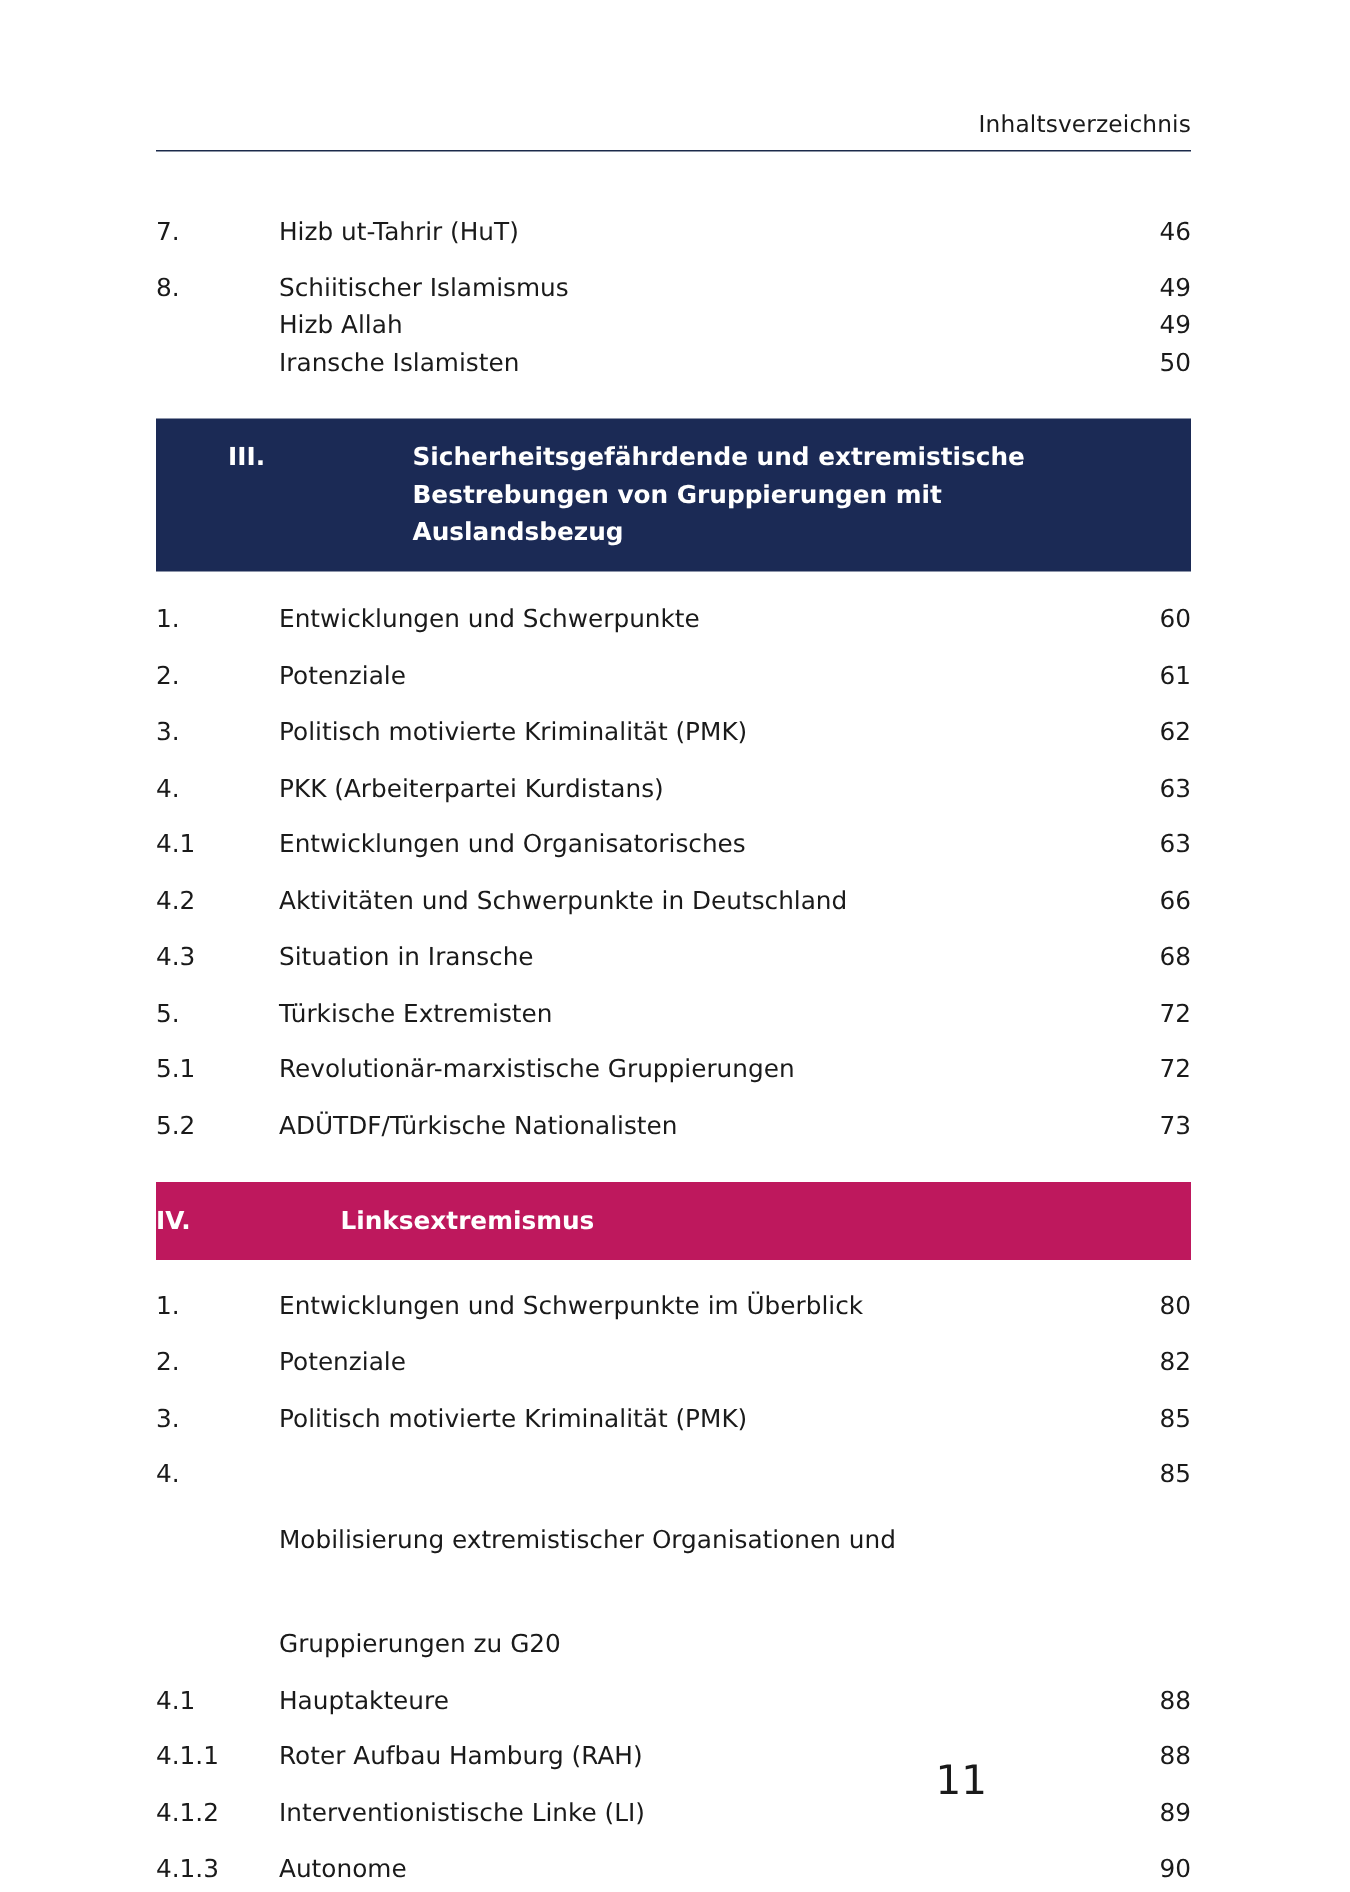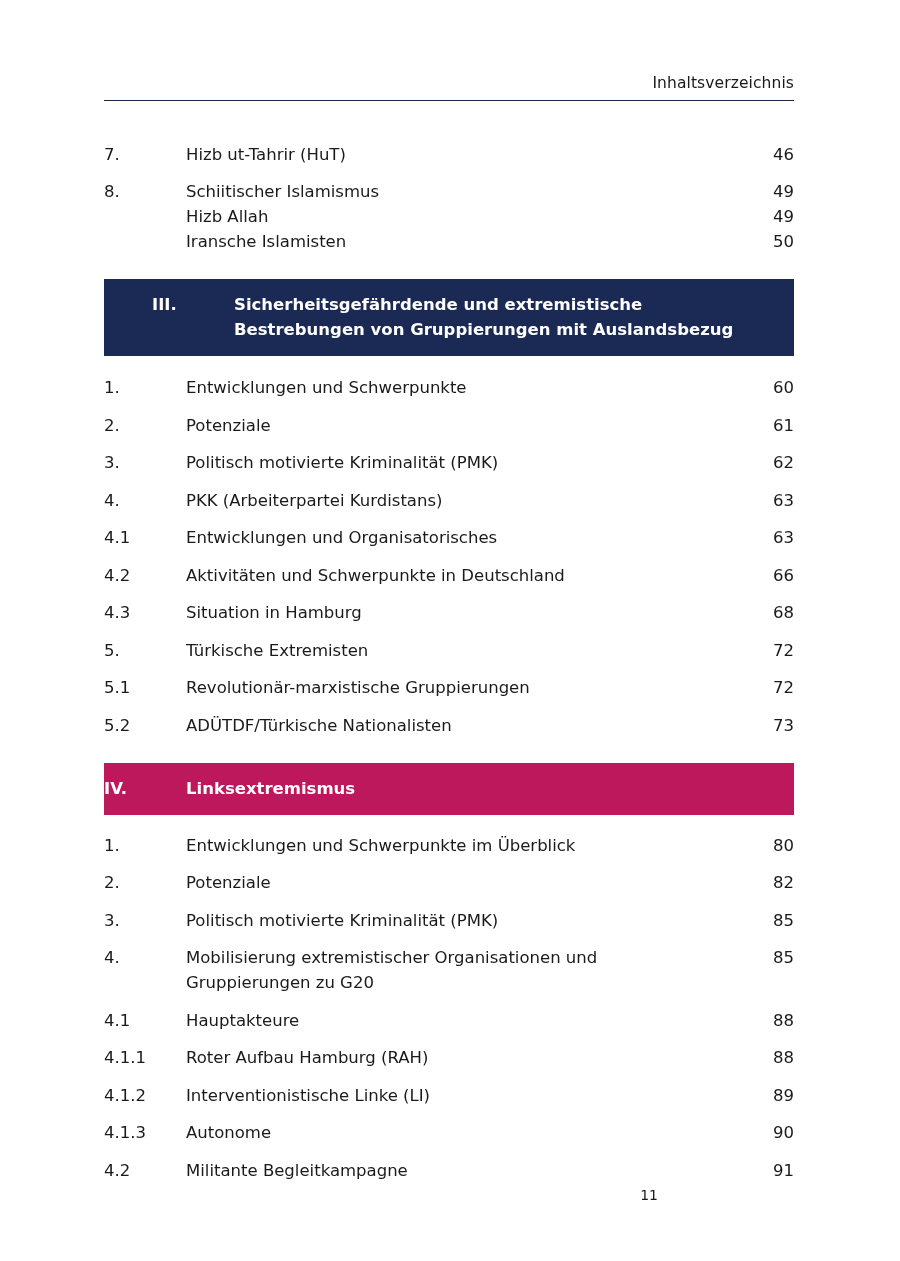--- a/index.html
+++ b/index.html
@@ -61,20 +61,21 @@
     width: 82px;
     flex: 0 0 82px;
     white-space: nowrap;
   }
   .row .title {
     flex: 1 1 auto;
     padding-right: 14px;
   }
   .row .title .sub {
     display: block;
+    margin-top: 44px;
   }
   .row .page-no {
     width: 56px;
     flex: 0 0 56px;
     text-align: right;
     white-space: nowrap;
   }
 
   
   .grp-a .row { margin-bottom: 11px; }
@@ -95,30 +96,31 @@
   }
   .section-bar .num {
     width: 82px;
     flex: 0 0 82px;
     padding-left: 0px;
     box-sizing: border-box;
   }
   .section-bar .title {
     flex: 1 1 auto;
     padding-right: 40px;
+    margin-left: 41px;
   }
   .section-bar.navy { background: #1b2a55; }
   .section-bar.red  { background: #be185d; }
 
   
   .folio {
     position: absolute;
     right: 106px;
     bottom: 58px;
-    font-size: 14px;
+    font-size: 27px;
     color: #1a1a1a;
   }
 </style>
 </head>
 <body>
 
 <div class="page">
 
   <div class="header">Inhaltsverzeichnis</div>
   <div class="header-rule"></div>
@@ -183,21 +185,21 @@
         <span class="title">Entwicklungen und Organisatorisches</span>
         <span class="page-no">63</span>
       </div>
       <div class="row list-row">
         <span class="num">4.2</span>
         <span class="title">Aktivitäten und Schwerpunkte in Deutschland</span>
         <span class="page-no">66</span>
       </div>
       <div class="row list-row">
         <span class="num">4.3</span>
-        <span class="title">Situation in Hamburg</span>
+        <span class="title">Situation in Iransche</span>
         <span class="page-no">68</span>
       </div>
       <div class="row list-row">
         <span class="num">5.</span>
         <span class="title">Türkische Extremisten</span>
         <span class="page-no">72</span>
       </div>
       <div class="row list-row">
         <span class="num">5.1</span>
         <span class="title">Revolutionär-marxistische Gruppierungen</span>

